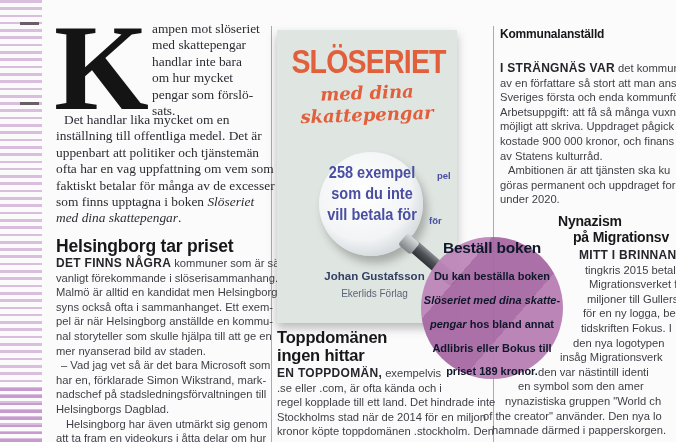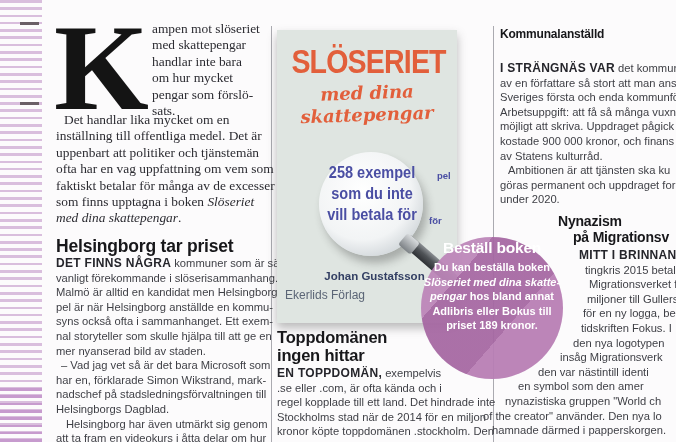--- a/index.html
+++ b/index.html
@@ -98,21 +98,21 @@
   }
   #lens-text{
     position:absolute;left:30px;top:132px;width:130px;text-align:center;
     color:#4a4ea3;font-weight:bold;font-size:16.5px;line-height:21px;
     transform:scaleX(0.88);white-space:nowrap;
   }
   .cover-frag{position:absolute;color:#4a4ea3;font-weight:bold;font-size:9.5px;}
   #frag-pel{left:160px;top:140px;}
   #frag-for{left:152px;top:185px;}
   #book-author{position:absolute;left:0;top:240px;width:195px;text-align:center;color:#333f63;font-weight:bold;font-size:11.5px;}
-  #book-publisher{position:absolute;left:8px;top:258px;width:195px;color:#5b6576;font-size:12px;}
+  #book-publisher{position:absolute;left:0;top:258px;width:195px;text-align:center;color:#5b6576;font-size:10px;}
 
   
   #handle{
     left:405px;top:232px;width:66px;height:13px;border-radius:4px;
     transform:rotate(41deg);transform-origin:left center;
     background:linear-gradient(180deg,#8b8f93 0%,#4f5357 45%,#2e3135 100%);
   }
   #ferrule{
     left:403px;top:231px;width:16px;height:15px;border-radius:3px;
     transform:rotate(41deg);transform-origin:left center;
@@ -123,22 +123,22 @@
   #badge{
     left:421px;top:237px;width:142px;height:142px;border-radius:50%;
     background:rgba(177,114,173,0.93);
   }
   #badge::after{
     content:"";position:absolute;inset:0;border-radius:50%;
     background:linear-gradient(131deg, rgba(255,255,255,0.13) 0%, rgba(255,255,255,0.13) 27%, rgba(82,28,84,0.12) 27%, rgba(82,28,84,0.12) 62%, rgba(255,255,255,0.07) 62%);
   }
   #badge-content{
     position:absolute;inset:0;z-index:2;display:flex;flex-direction:column;
-    align-items:center;justify-content:flex-start;padding-top:2px;
-    color:#ffffff;text-align:center;
+    align-items:center;justify-content:space-between;padding-top:2px;
+    color:#0f172a;text-align:center;
   }
   #badge-title{font-weight:bold;font-size:15.5px;margin-bottom:3px;letter-spacing:-0.2px;}
   .badge-line{font-size:11px;line-height:14.6px;font-weight:bold;white-space:nowrap;}
 </style>
 </head>
 <body>
 
 <div id="page">
 
   <div id="stripes" class="abs"></div>
@@ -168,22 +168,22 @@
       <div class="line"><span>som finns upptagna i boken </span><span class="it">Slöseriet</span></div>
       <div class="line"><span class="it">med dina skattepengar</span><span>.</span></div>
     </div>
   </div>
 
   <div id="helsingborg-heading" class="abs section-heading">Helsingborg tar priset</div>
   <div id="helsingborg-body" class="abs bodytxt">
     <div class="line"><span class="lead">DET FINNS NÅGRA</span><span> kommuner som är särskilt</span></div>
     <div class="line">vanligt förekommande i slöserisammanhang.</div>
     <div class="line">Malmö är alltid en kandidat men Helsingborg</div>
+    <div class="line">syns också ofta i sammanhanget. Ett exem-</div>
     <div class="line">pel är när Helsingborg anställde en kommu-</div>
-    <div class="line">syns också ofta i sammanhanget. Ett exem-</div>
     <div class="line">nal storyteller som skulle hjälpa till att ge en</div>
     <div class="line">mer nyanserad bild av staden.</div>
     <div class="line">– Vad jag vet så är det bara Microsoft som</div>
     <div class="line">har en, förklarade Simon Wikstrand, mark-</div>
     <div class="line">nadschef på stadsledningsförvaltningen till</div>
     <div class="line">Helsingborgs Dagblad.</div>
     <div class="line">Helsingborg har även utmärkt sig genom</div>
     <div class="line">att ta fram en videokurs i åtta delar om hur</div>
   </div>
 

